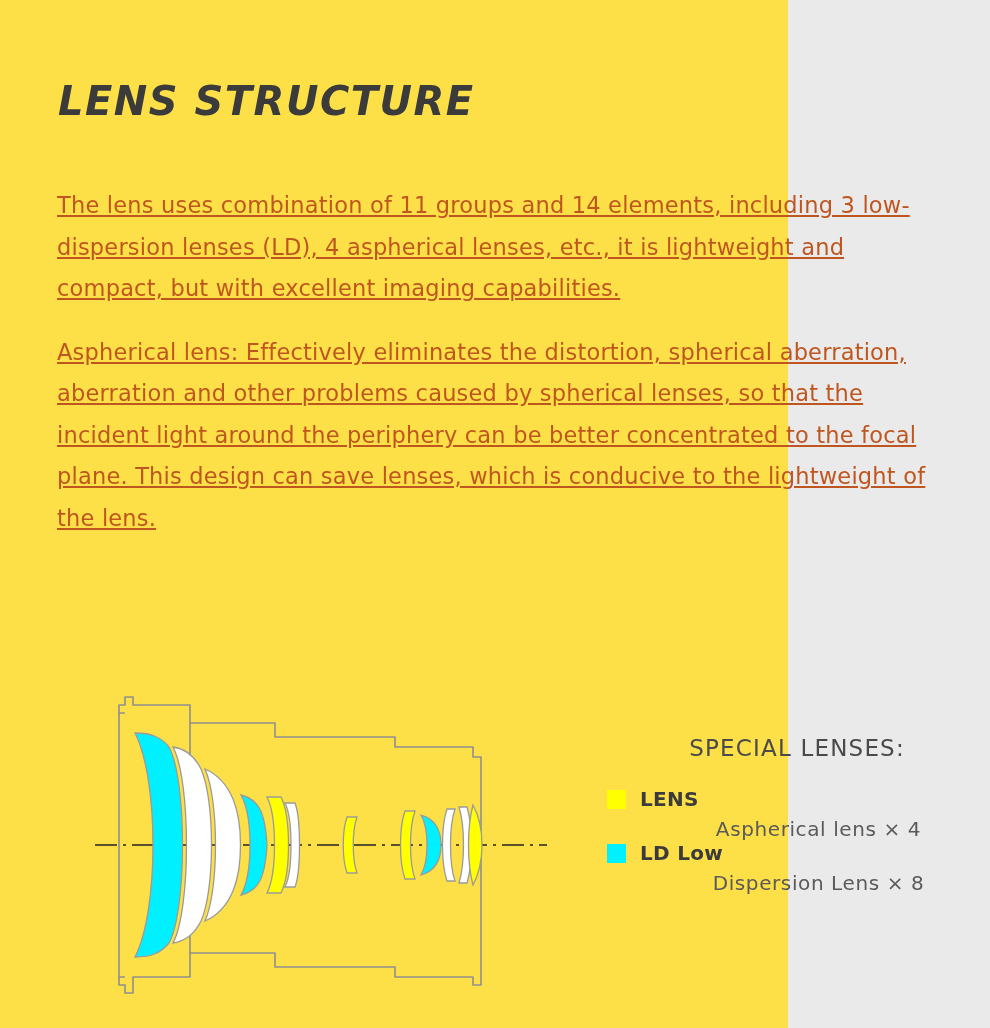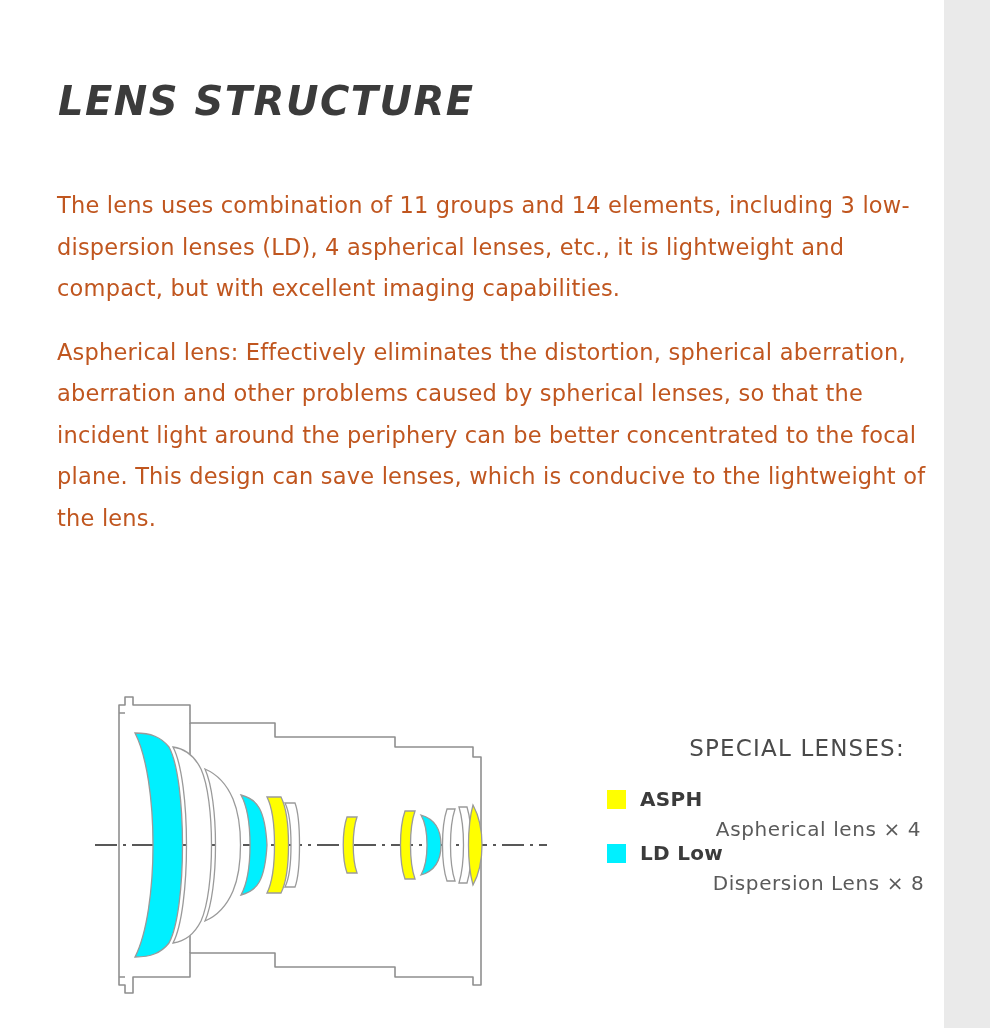--- a/index.html
+++ b/index.html
@@ -8,23 +8,23 @@
   }
   body {
     width: 990px;
     height: 1028px;
     background: #eaeaea;
     font-family: "DejaVu Sans", sans-serif;
     overflow: hidden;
   }
   .page {
     position: relative;
-    width: 944px;
+    width: 788px;
     height: 1028px;
-    background: #ffffff;
+    background: #fde047;
   }
   .title {
     position: absolute;
     left: 58px;
     top: 78px;
     font-family: "DejaVu Sans", sans-serif;
     font-size: 40px;
     font-weight: 700;
     font-style: italic;
     letter-spacing: 1.5px;
@@ -38,20 +38,21 @@
     top: 185px;
     width: 900px;
     color: #c0561f;
     font-size: 22.5px;
     line-height: 41.5px;
     letter-spacing: 0.2px;
     font-family: "DejaVu Sans", sans-serif;
   }
   .para {
     margin: 0 0 22px 0;
+    text-decoration: underline;
   }
   .para:last-child {
     margin-bottom: 0;
   }
 
   
   .diagram {
     position: absolute;
     left: 95px;
     top: 685px;
@@ -158,21 +159,21 @@
         <path d="M378 120 C372 142 372 178 378 200 C390 178 390 142 378 120 Z" fill="#ffff00"></path>
       </g>
     </svg>
   </div>
 
   <div class="legend">
     <div class="legend-title">SPECIAL LENSES:</div>
 
     <div class="legend-row first">
       <span class="swatch asph"></span>
-      <span class="legend-label">ASPH</span>
+      <span class="legend-label">LENS</span>
     </div>
     <div class="legend-sub">Aspherical lens × 4</div>
 
     <div class="legend-row">
       <span class="swatch ld"></span>
       <span class="legend-label">LD Low</span>
     </div>
     <div class="legend-sub">Dispersion Lens × 8</div>
   </div>
 

